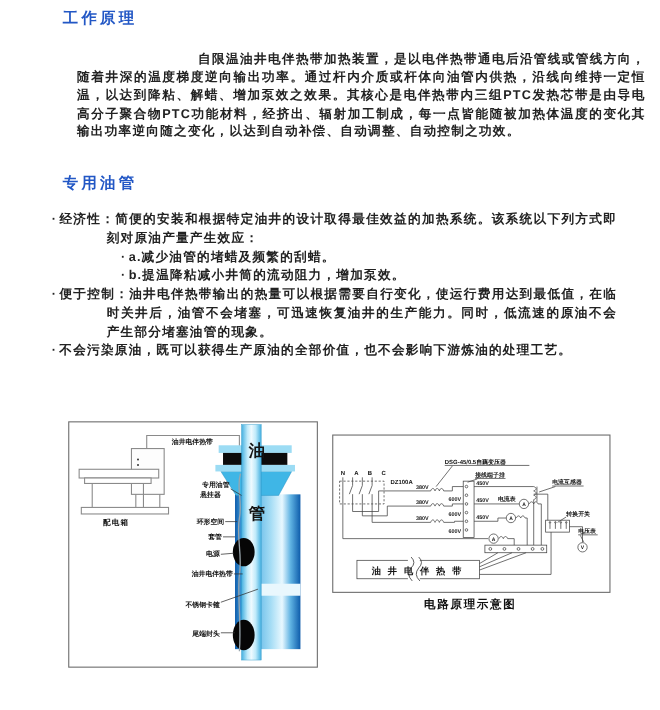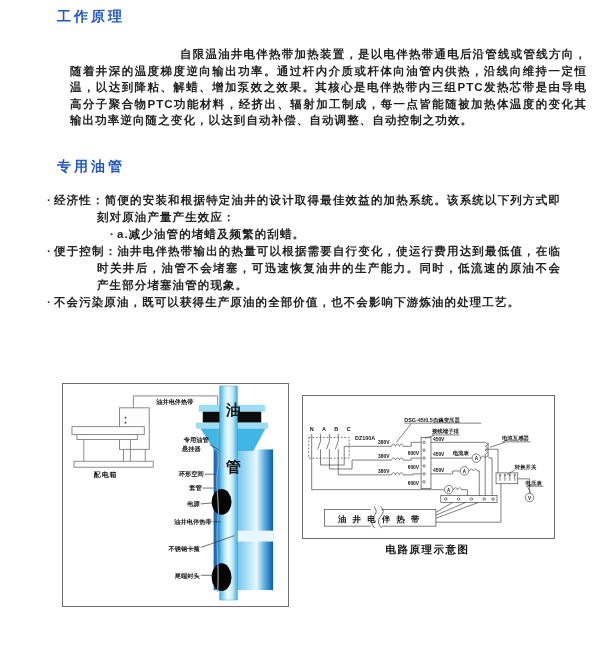--- a/index.html
+++ b/index.html
@@ -33,20 +33,23 @@
 
   <div class="sec-title" style="top:158px;">专用油管</div>
 
   <div class="adv" style="top:192px;">
     <div class="adv-item">
       <span class="marker">·</span><span>经济性：</span><span>简便的安装和根据特定油井的设计取得最佳效益的加热系统。该系统以下列方式即刻对原油产量产生效应：</span>
     </div>
     <div class="adv-sub">
       <span class="marker">·</span><span>a.减少油管的堵蜡及频繁的刮蜡。</span>
     </div>
+    <div class="adv-sub">
+      <span class="marker">·</span><span>b.提温降粘减小井筒的流动阻力，增加泵效。</span>
+    </div>
     <div class="adv-item">
       <span class="marker">·</span><span>便于控制：</span><span>油井电伴热带输出的热量可以根据需要自行变化，使运行费用达到最低值，在临时关井后，油管不会堵塞，可迅速恢复油井的生产能力。同时，低流速的原油不会产生部分堵塞油管的现象。</span>
     </div>
     <div class="adv-item">
       <span class="marker">·</span><span>不会污染原油，既可以获得生产原油的全部价值，也不会影响下游炼油的处理工艺。</span>
     </div>
   </div>
 
   <div class="diagram-box dev-box">
     <svg viewBox="0 0 225 222" width="225" height="220">

